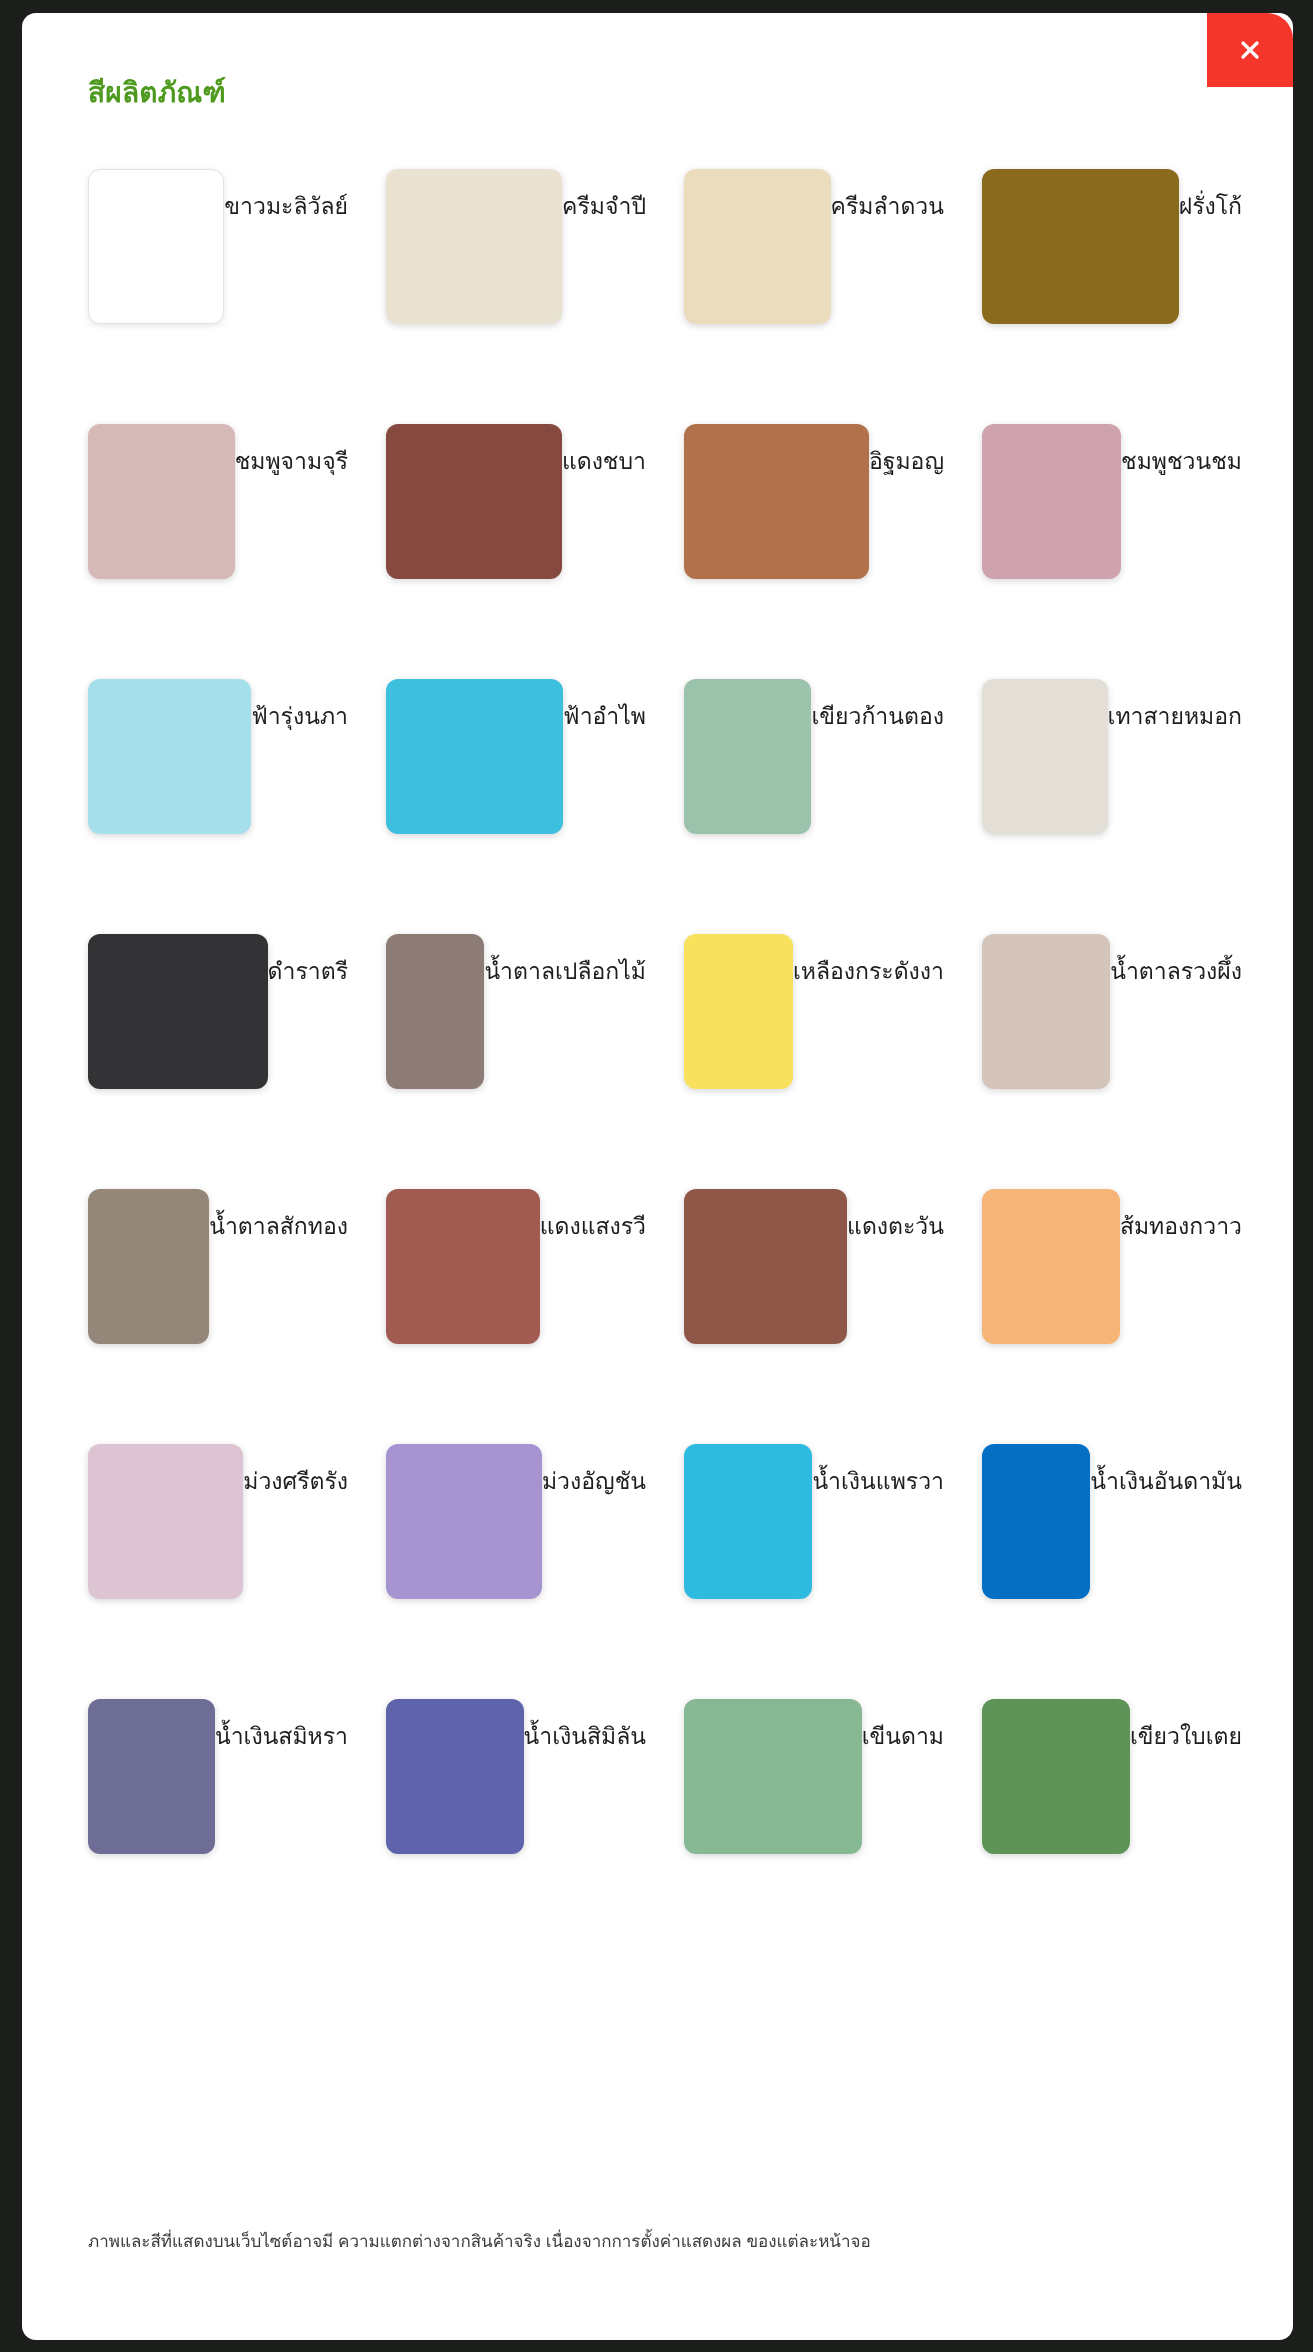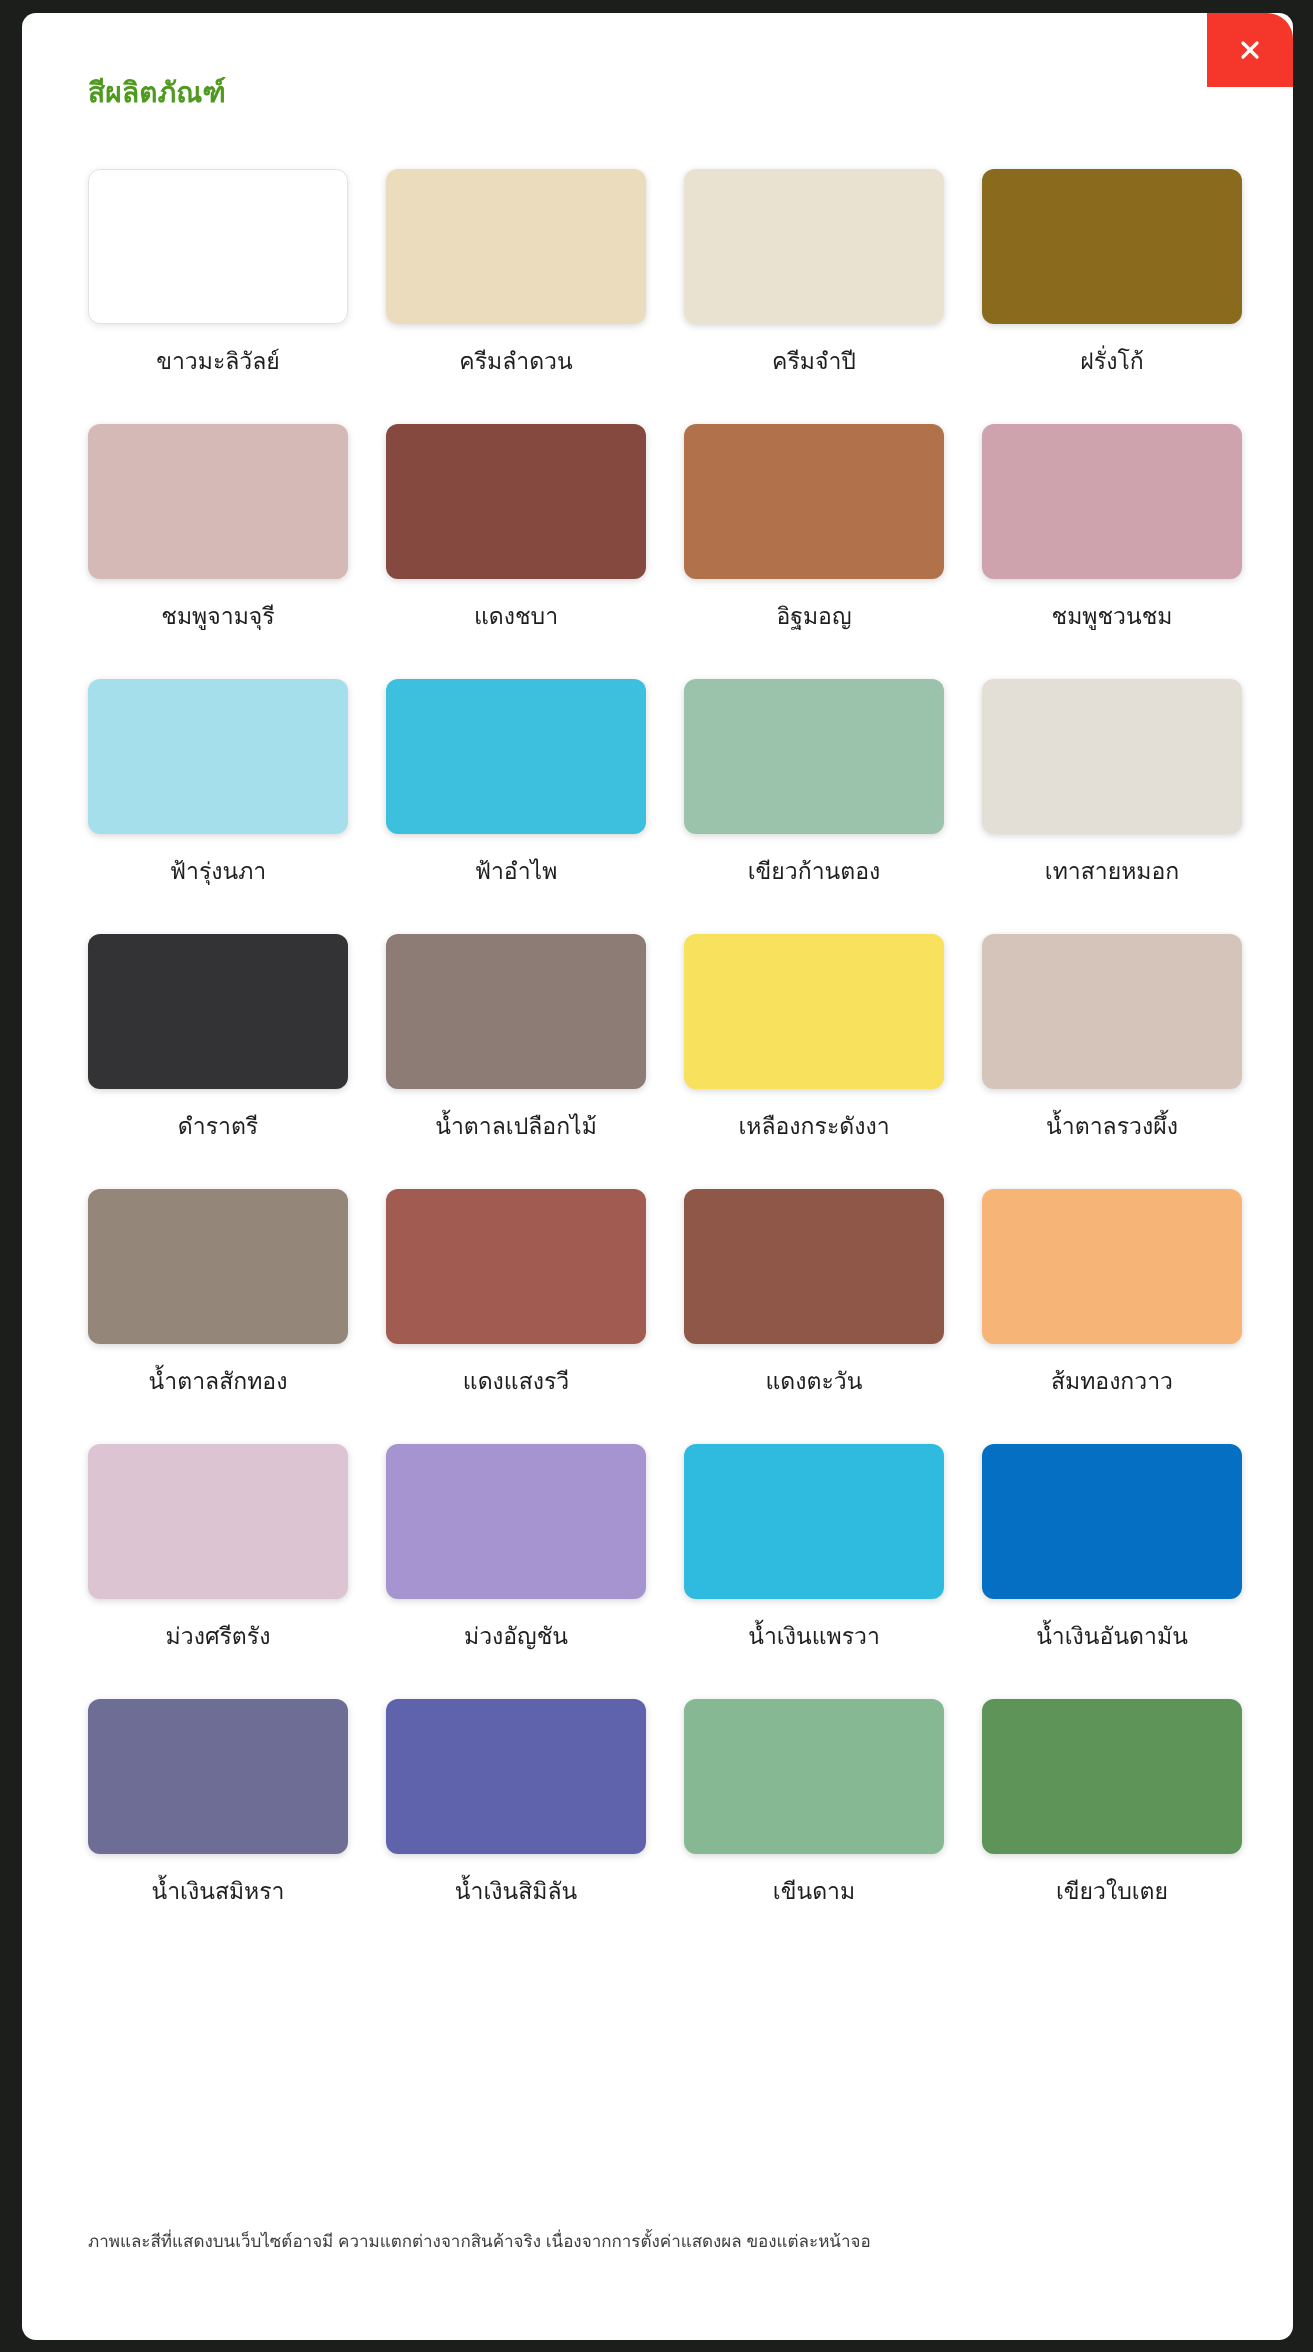--- a/index.html
+++ b/index.html
@@ -68,21 +68,21 @@
     display: grid;
     grid-template-columns: repeat(4, 260px);
     column-gap: 38px;
     row-gap: 0px;
   }
 
   .swatch-cell {
     width: 260px;
     height: 255px;
     display: flex;
-    flex-direction: column;
+    flex-direction: row;
     cursor: pointer;
   }
 
   .swatch-chip {
     width: 260px;
     height: 155px;
     border-radius: 12px;
     box-shadow: 0 2px 7px rgba(0,0,0,0.16);
   }
   .swatch-chip.outlined {
@@ -122,28 +122,28 @@
   </button>
 
   <h1 id="dialog-title">สีผลิตภัณฑ์</h1>
 
   <div id="swatch-grid">
       <div class="swatch-cell">
         <div class="swatch-chip outlined" style="background: rgb(255, 255, 255);"></div>
         <div class="swatch-label">ขาวมะลิวัลย์</div>
       </div>
       <div class="swatch-cell">
+        <div class="swatch-chip" style="background: rgb(234, 226, 209);"></div>
+        <div class="swatch-label">ครีมจำปี</div>
+      </div>
+      <div class="swatch-cell">
         <div class="swatch-chip" style="background: rgb(236, 220, 190);"></div>
         <div class="swatch-label">ครีมลำดวน</div>
       </div>
       <div class="swatch-cell">
-        <div class="swatch-chip" style="background: rgb(234, 226, 209);"></div>
-        <div class="swatch-label">ครีมจำปี</div>
-      </div>
-      <div class="swatch-cell">
         <div class="swatch-chip" style="background: rgb(138, 106, 29);"></div>
         <div class="swatch-label">ฝรั่งโก้</div>
       </div>
       <div class="swatch-cell">
         <div class="swatch-chip" style="background: rgb(213, 185, 182);"></div>
         <div class="swatch-label">ชมพูจามจุรี</div>
       </div>
       <div class="swatch-cell">
         <div class="swatch-chip" style="background: rgb(134, 73, 63);"></div>
         <div class="swatch-label">แดงชบา</div>

